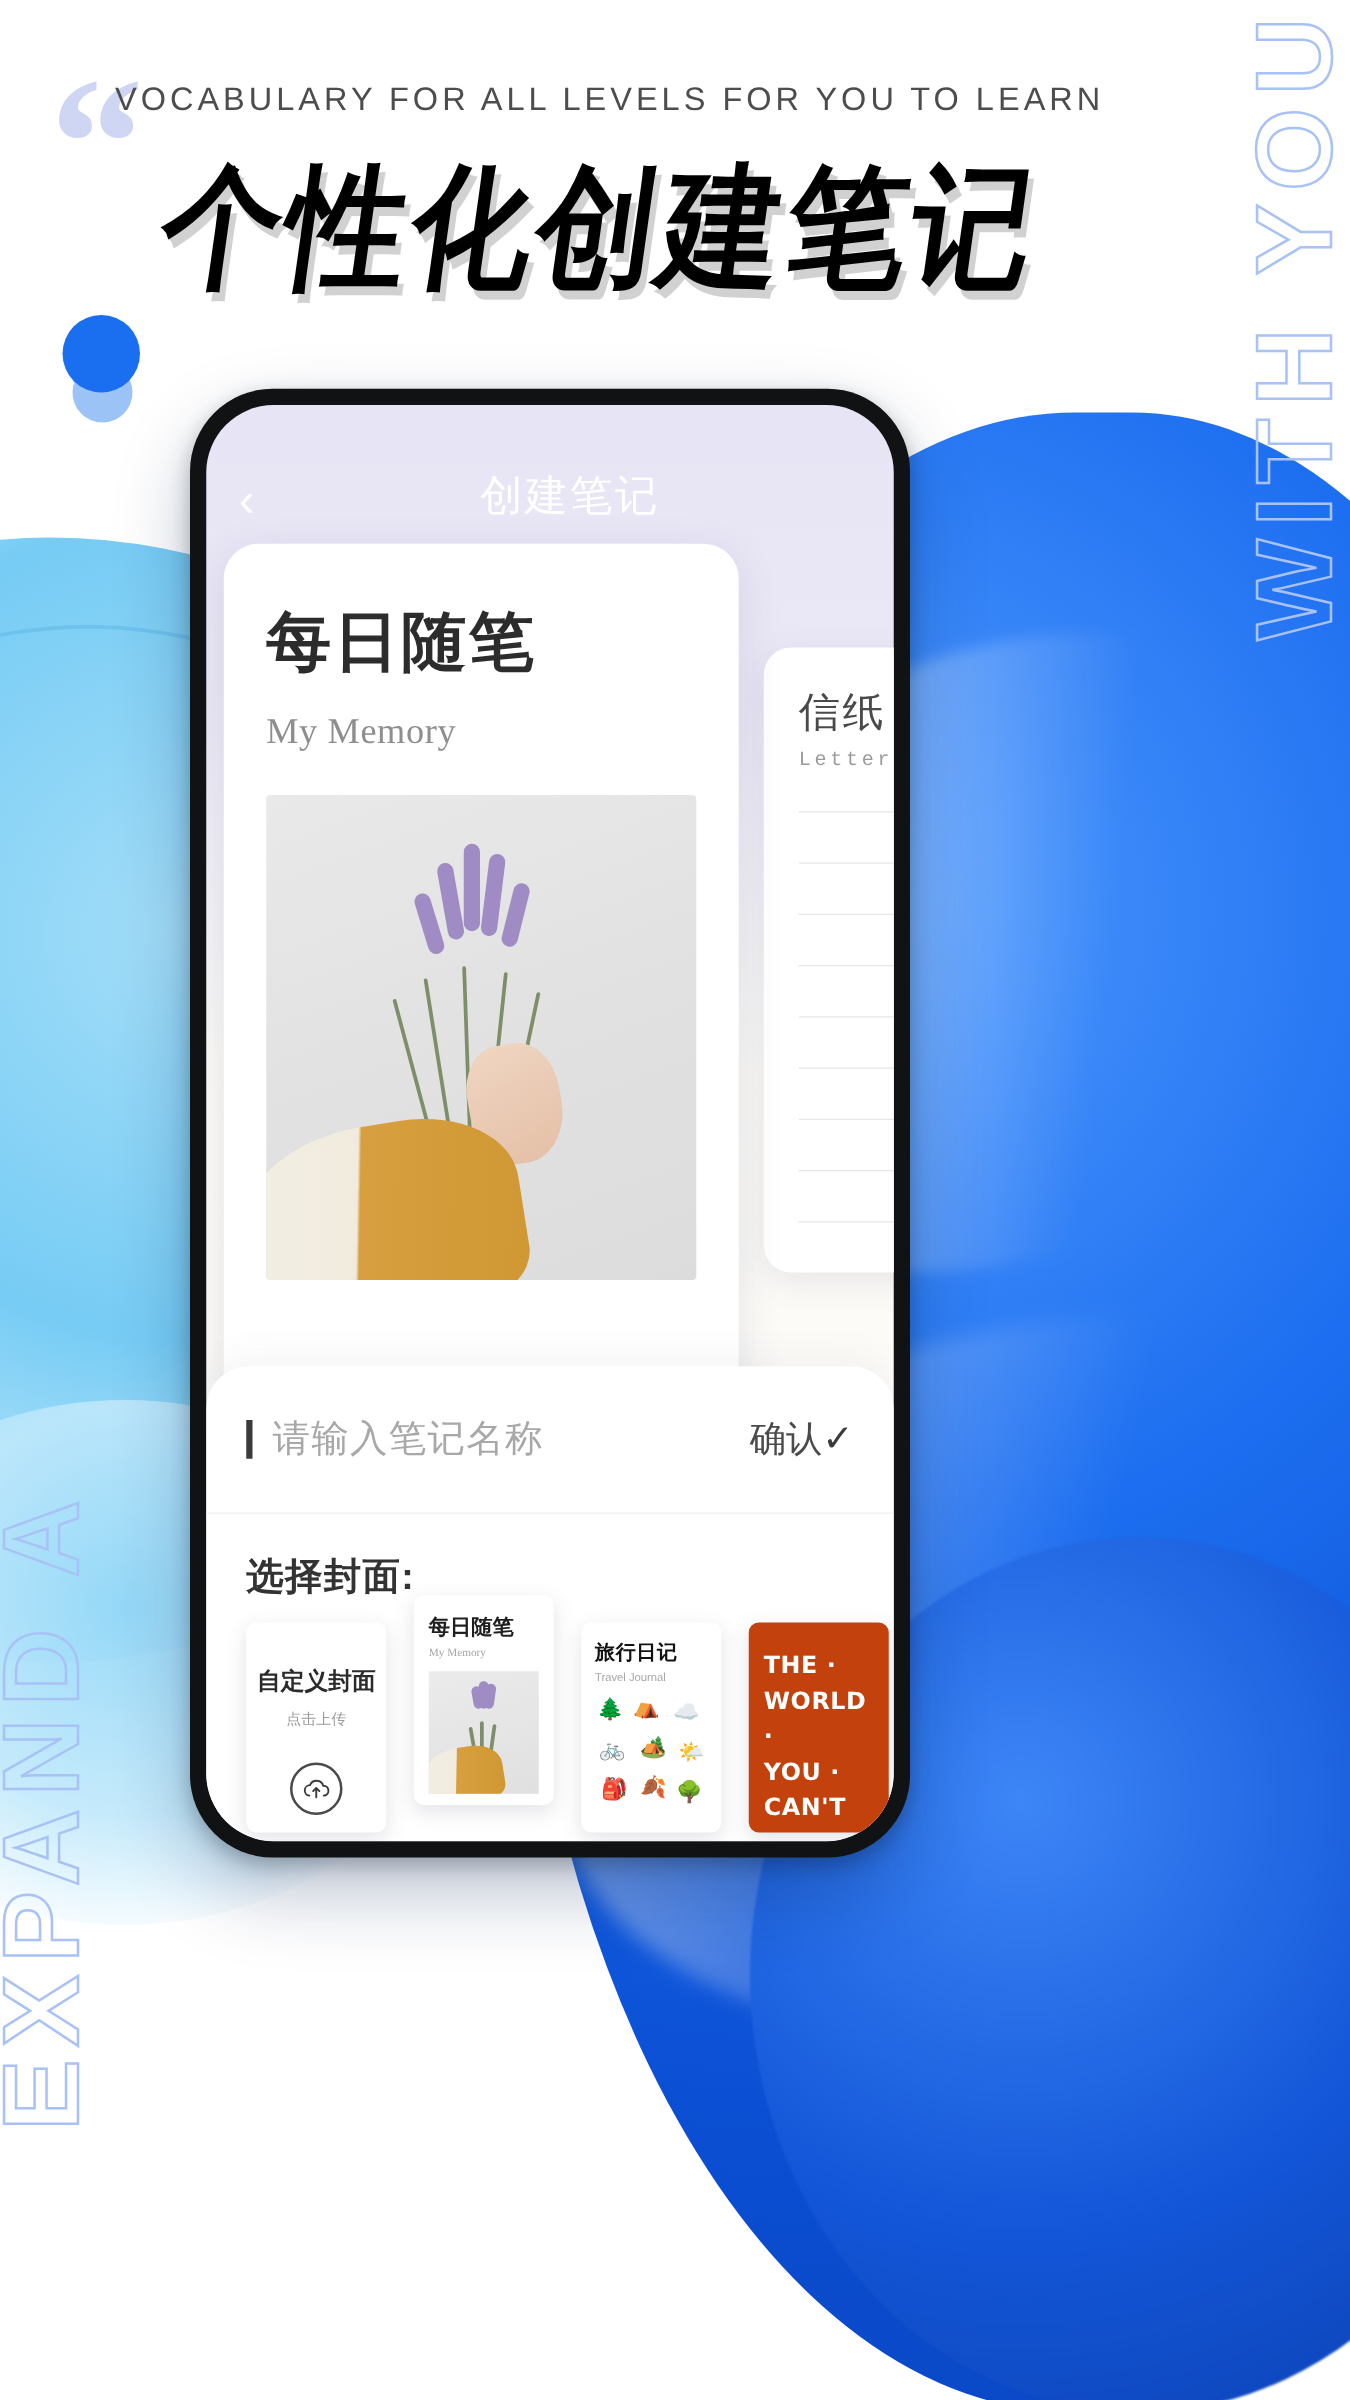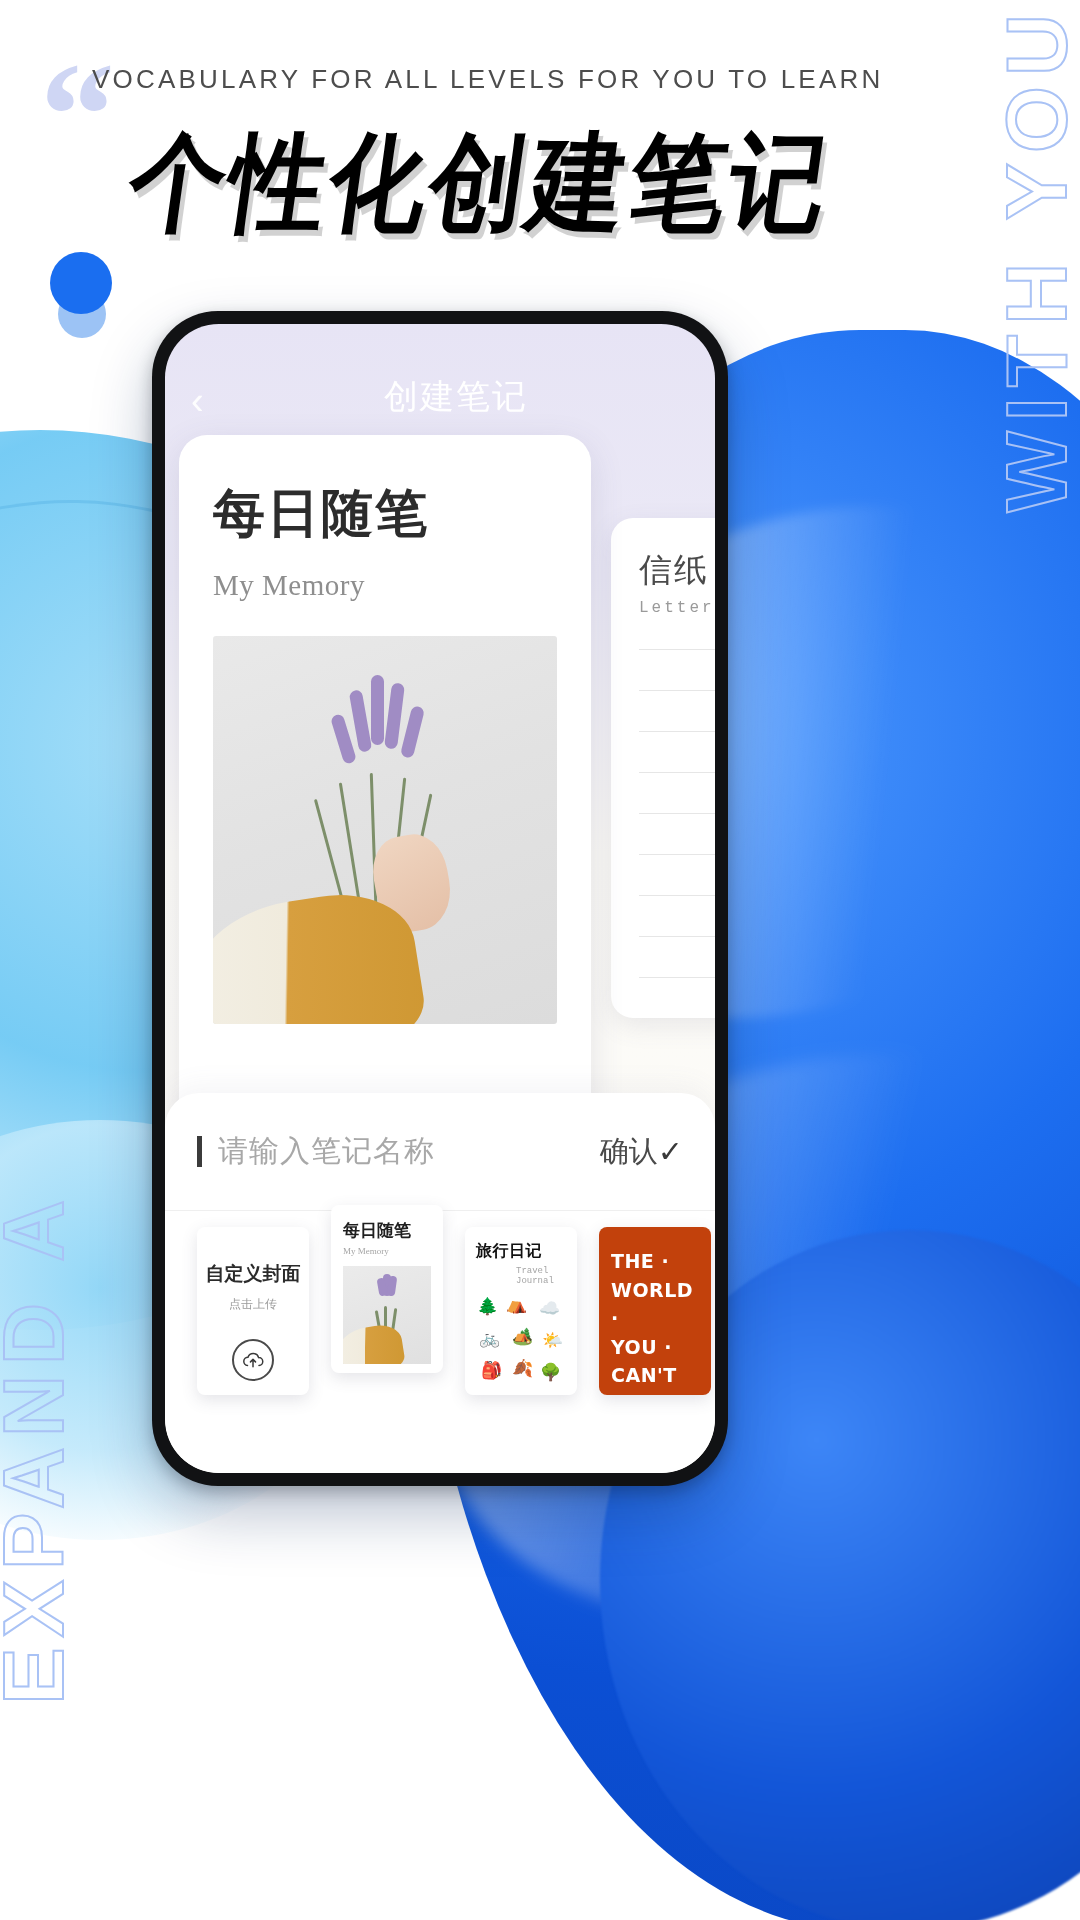--- a/index.html
+++ b/index.html
@@ -209,21 +209,21 @@
   .cu-icon{ margin-top:26px; width:42px; height:42px; border:2px solid #4a4a4a; border-radius:50%; position:relative; }
   .cu-icon svg{ position:absolute; left:50%; top:50%; transform:translate(-50%,-50%); }
 
   .cover-memory{ padding:14px 12px 0 12px; }
   .cm-t{ font-family:"DejaVu Serif","Liberation Serif",serif; font-size:17px; font-weight:700; color:#1f1f1f; }
   .cm-s{ margin-top:4px; font-size:9px; color:#a5a5a5; font-family:"Liberation Serif",serif; }
   .cm-img{ margin-top:10px; width:100%; height:98px; background:linear-gradient(160deg,#ebebeb,#e0e0e0); position:relative; overflow:hidden; }
 
   .cover-travel{ padding:14px 11px 0 11px; }
   .ct-t{ font-family:"DejaVu Serif","Liberation Serif",serif; font-size:16px; font-weight:700; color:#111; letter-spacing:.5px; }
-  .ct-s{ margin-top:4px; font-size:9px; color:#a5a5a5; font-family:Liberation Mono, monospace;margin-left:40px; }
+  .ct-s{ margin-top:4px; font-size:9px; color:#a5a5a5; font-family:Liberation Sans, sans-serif; }
   .ct-art{ position:relative; margin-top:10px; height:106px; }
   .ct-art span{ position:absolute; font-size:17px; line-height:1; }
 
   .cover-world{
     background:#c2410c; color:#fff; padding:20px 12px 4px 12px;
   }
   .cw-line{ font-family:"DejaVu Sans","Liberation Sans",sans-serif; font-weight:900; font-size:19px; letter-spacing:.5px; line-height:1.5; }
 </style>
 </head>
 <body>
@@ -295,20 +295,21 @@
           <div class="input-left">
             <div class="caret"></div>
             <div class="input-ph">请输入笔记名称</div>
           </div>
           <div class="confirm">
             <span>确认</span>
             <span class="tick">✓</span>
           </div>
         </div>
 
+        <div class="cover-label">选择封面:</div>
 
         <div class="covers">
 
           <div class="cover">
             <div class="cover-upload">
               <div class="cu-t">自定义封面</div>
               <div class="cu-s">点击上传</div>
               <div class="cu-icon">
                 <svg width="24" height="20" viewBox="0 0 24 20">
                   <path d="M6.5 15.5a4.2 4.2 0 0 1 .5-8.37A5.6 5.6 0 0 1 17.6 7.6a3.9 3.9 0 0 1 .4 7.9" fill="none" stroke="#3a3a3a" stroke-width="1.5" stroke-linecap="round"></path>

